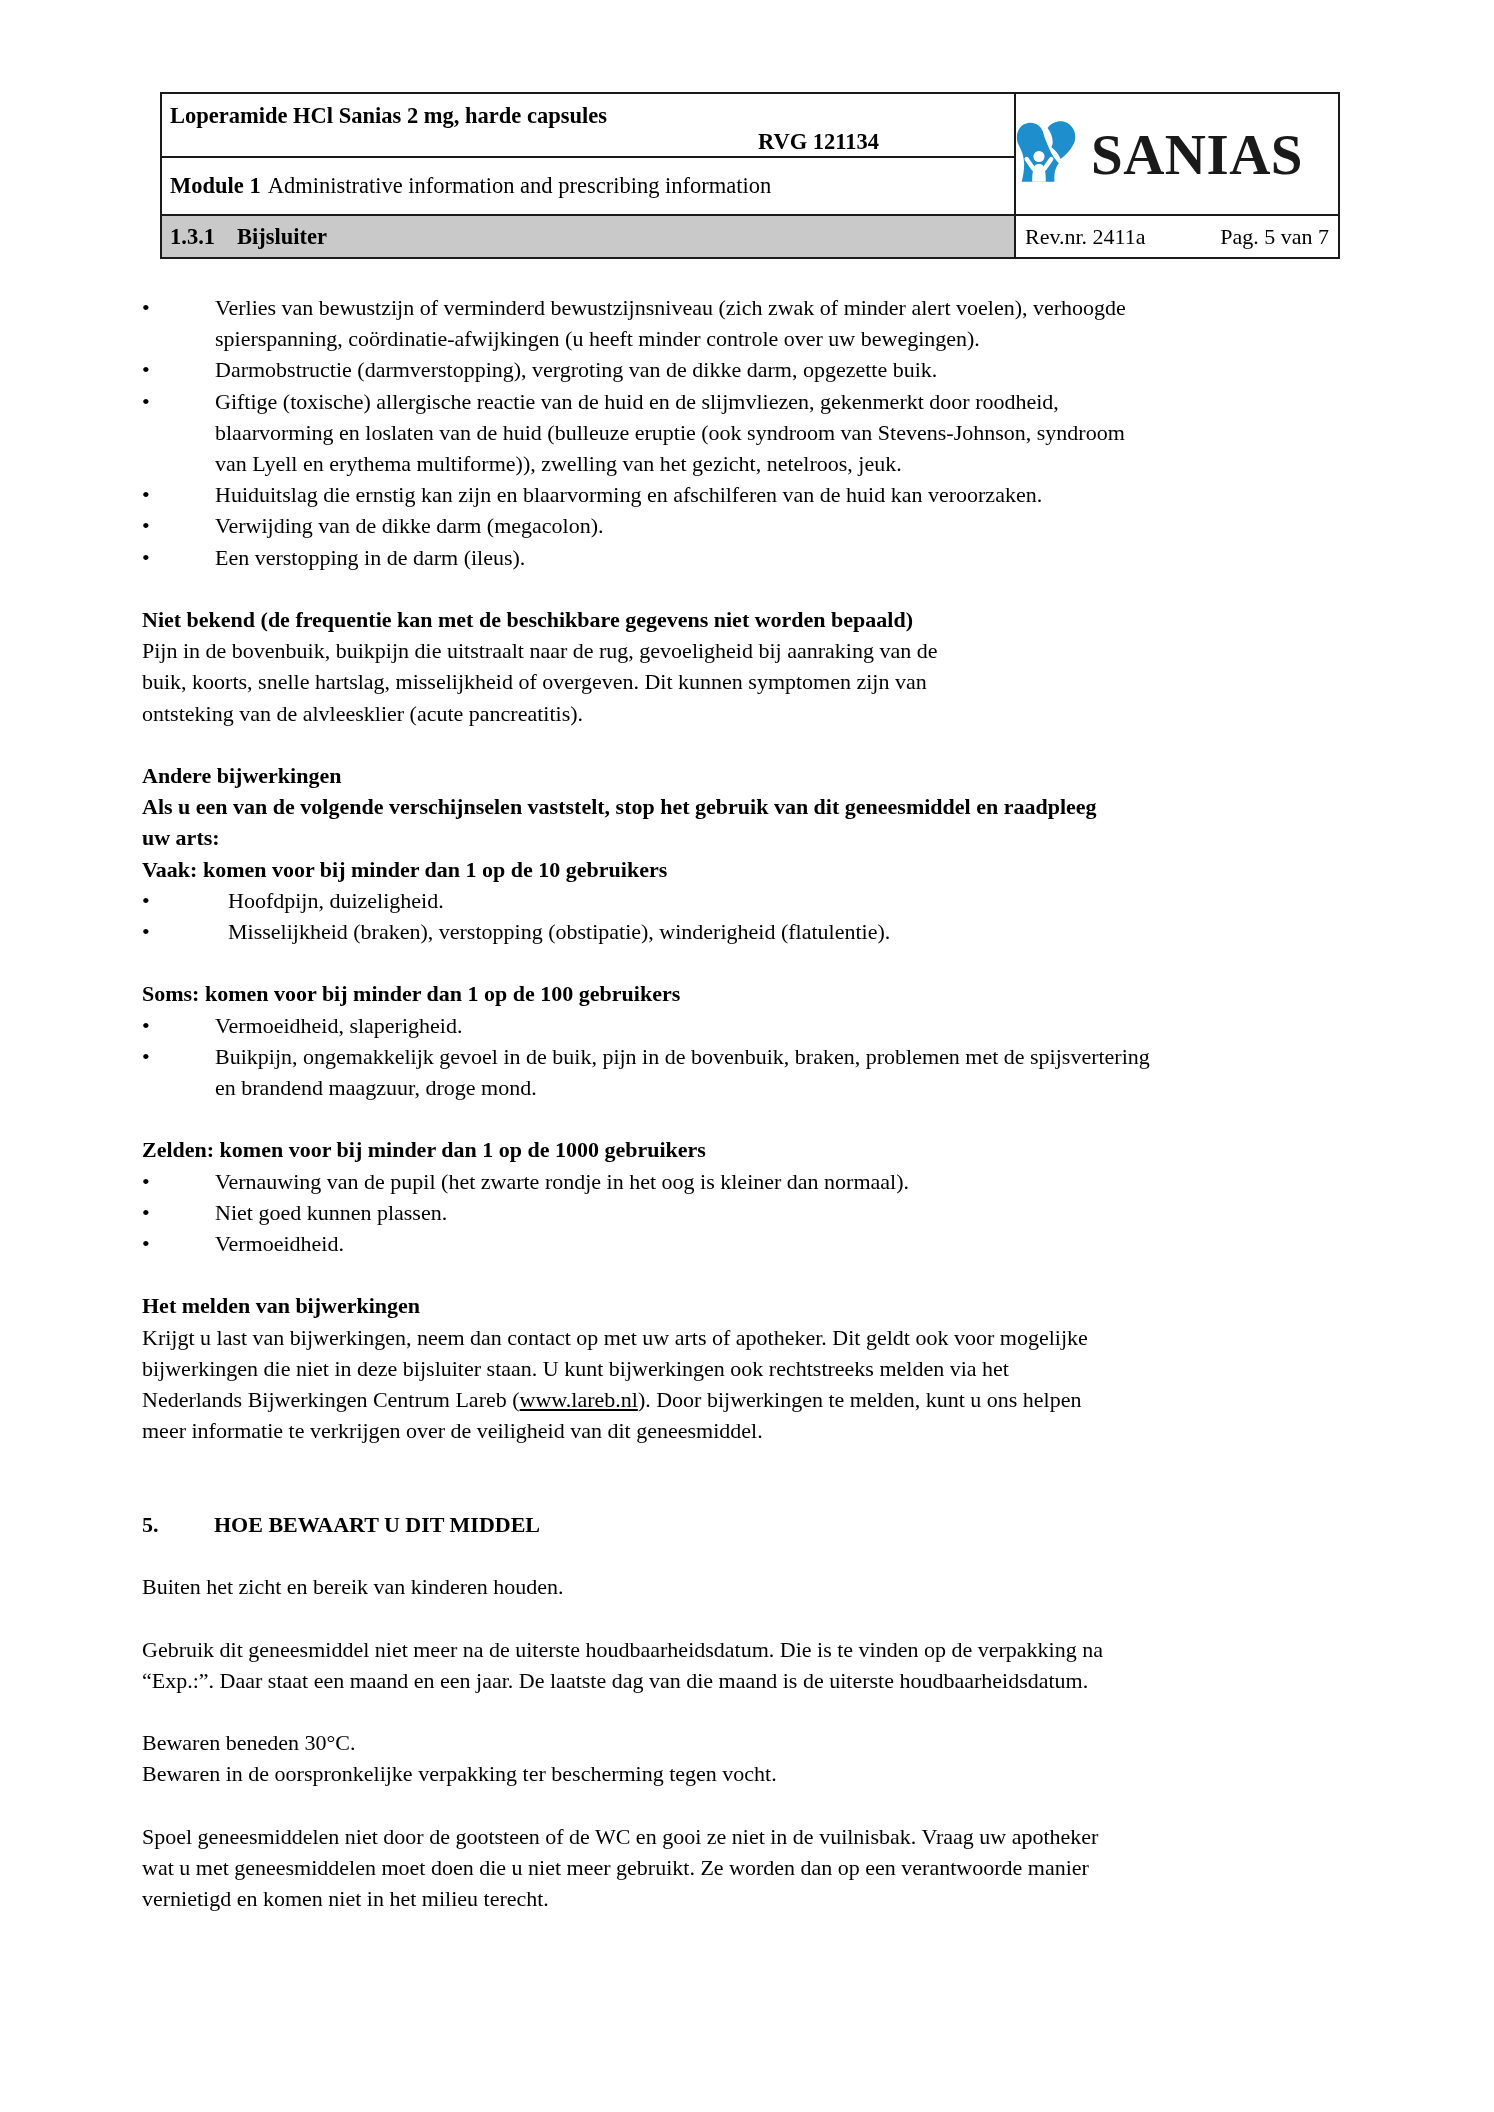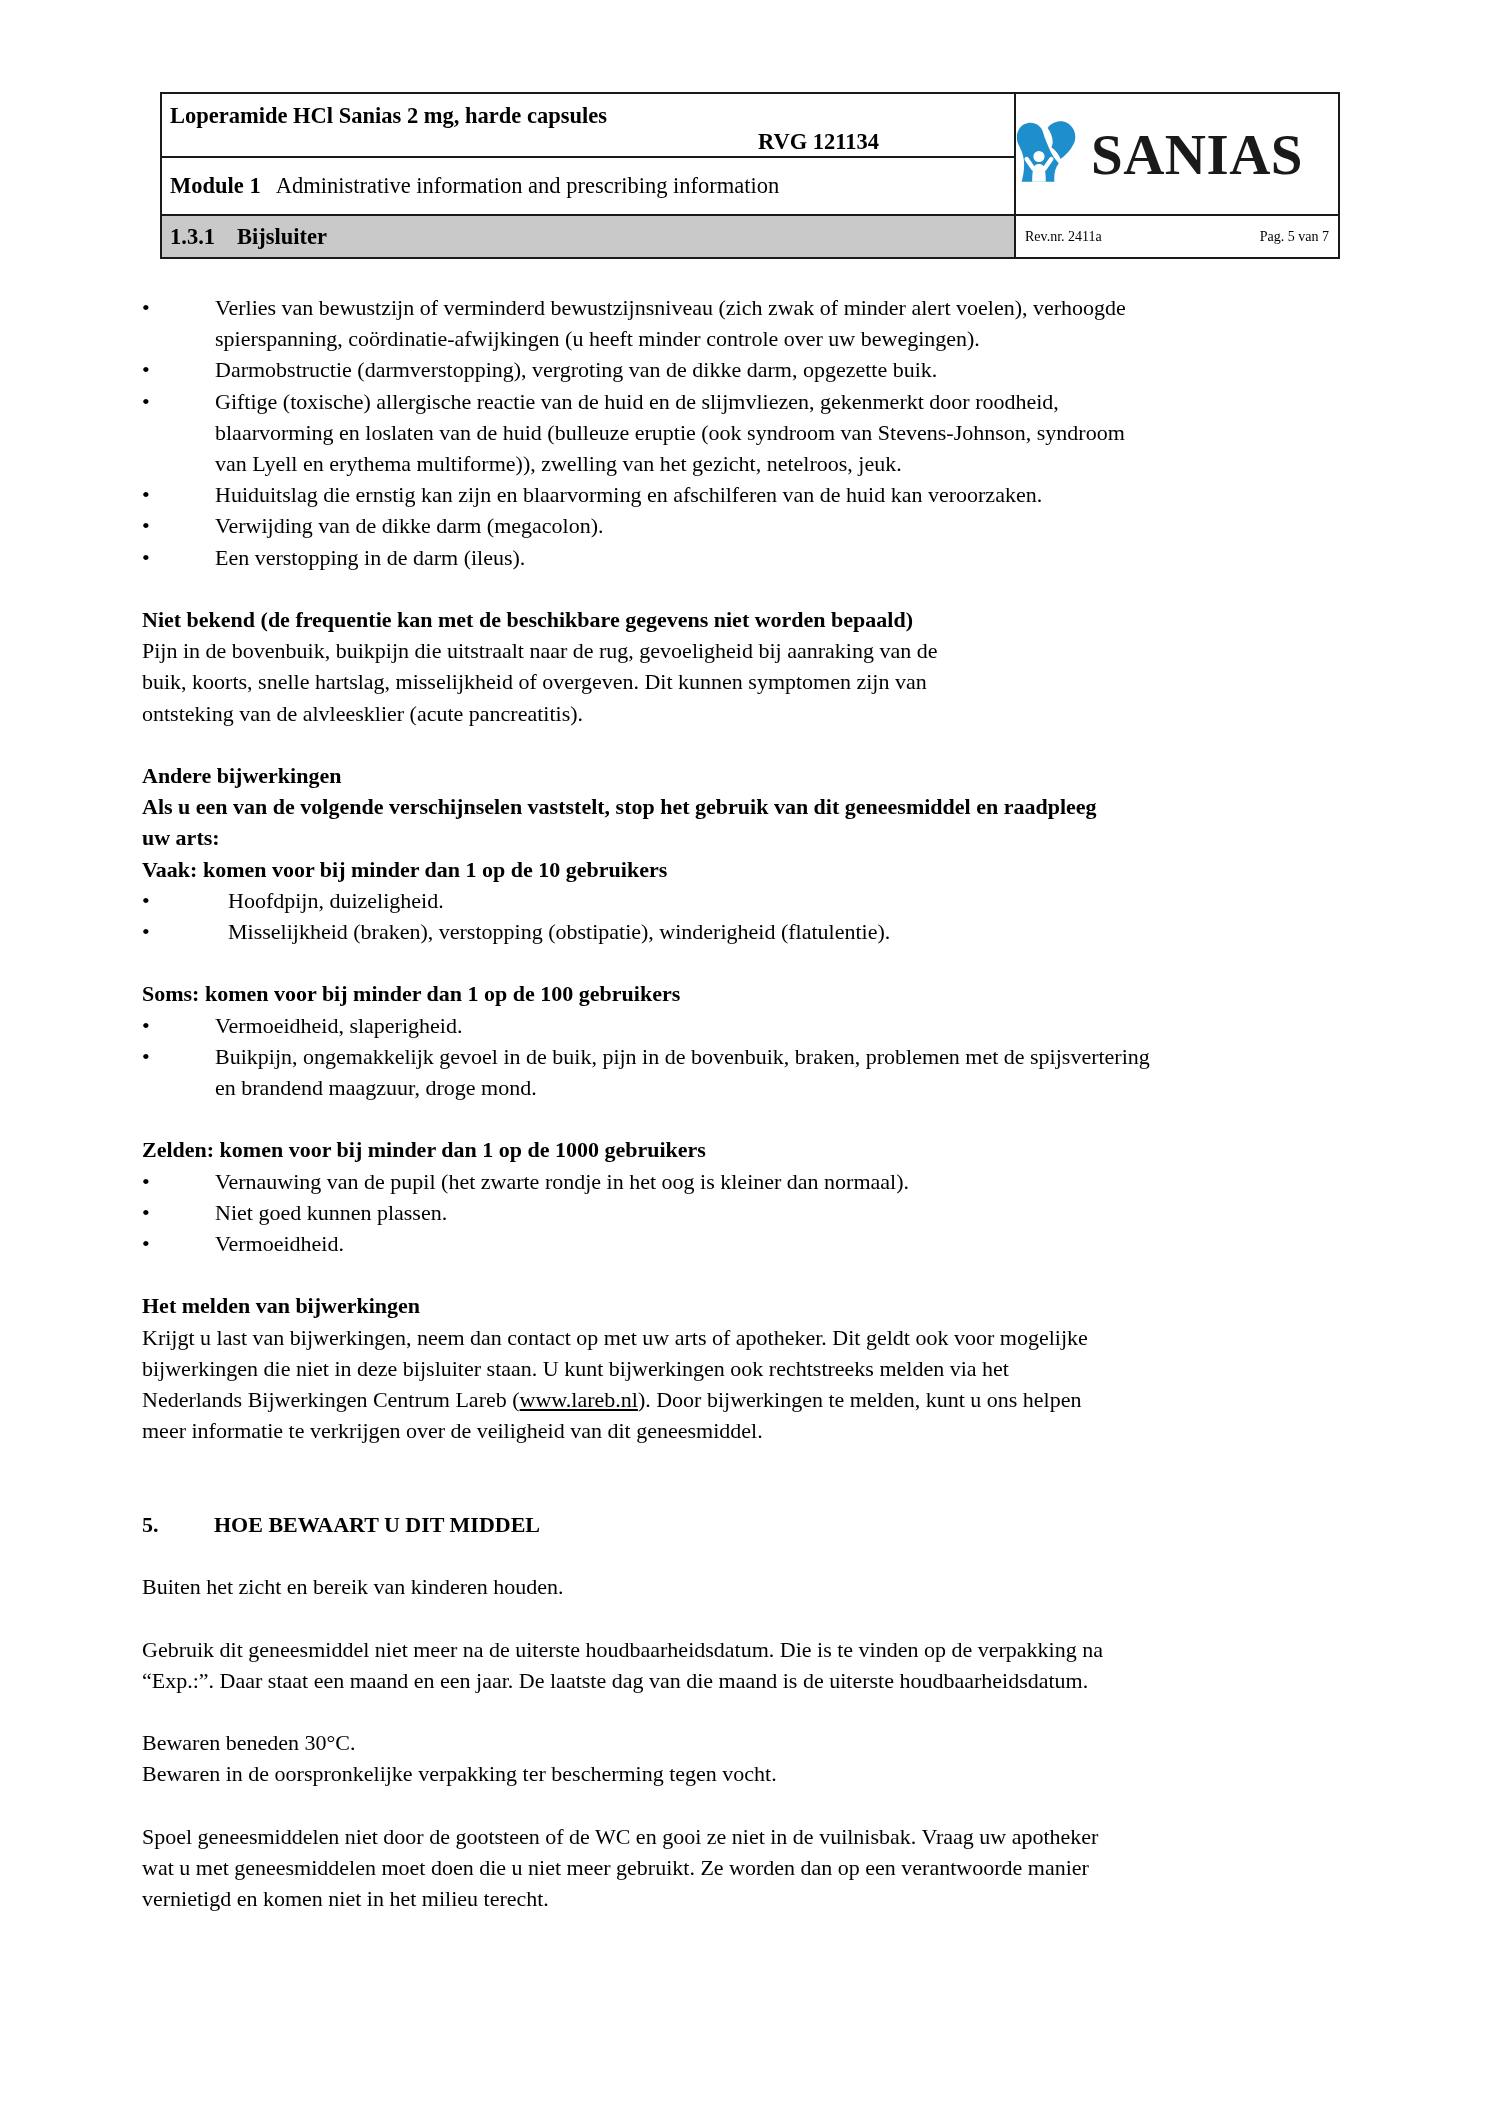--- a/index.html
+++ b/index.html
@@ -54,41 +54,40 @@
     white-space: nowrap;
   }
   .cell-module {
     grid-column: 1; grid-row: 2;
     border-right: 2px solid #1a1a1a;
     border-bottom: 2px solid #1a1a1a;
     display: flex;
     align-items: center;
     padding-left: 8px;
     font-size: 22.5px;
-    gap: 8px;
   }
   .cell-module .mod-rest { margin-left: 7px; font-weight: normal; }
   .cell-sec {
     grid-column: 1; grid-row: 3;
     border-right: 2px solid #1a1a1a;
     background: #c9c9c9;
     display: flex;
     align-items: center;
     padding-left: 8px;
     font-weight: bold;
     font-size: 22.5px;
   }
   .cell-sec .sec-num { margin-right: 22px; }
   .cell-rev {
     grid-column: 2; grid-row: 3;
     display: flex;
     justify-content: space-between;
     align-items: center;
     padding: 0 9px;
-    font-size: 14px;
+    font-size: 22px;
     white-space: nowrap;
   }
 
   
   .content {
     position: absolute;
     left: 142px;
     top: 292px;
     width: 1220px;
     line-height: 31.2px;

